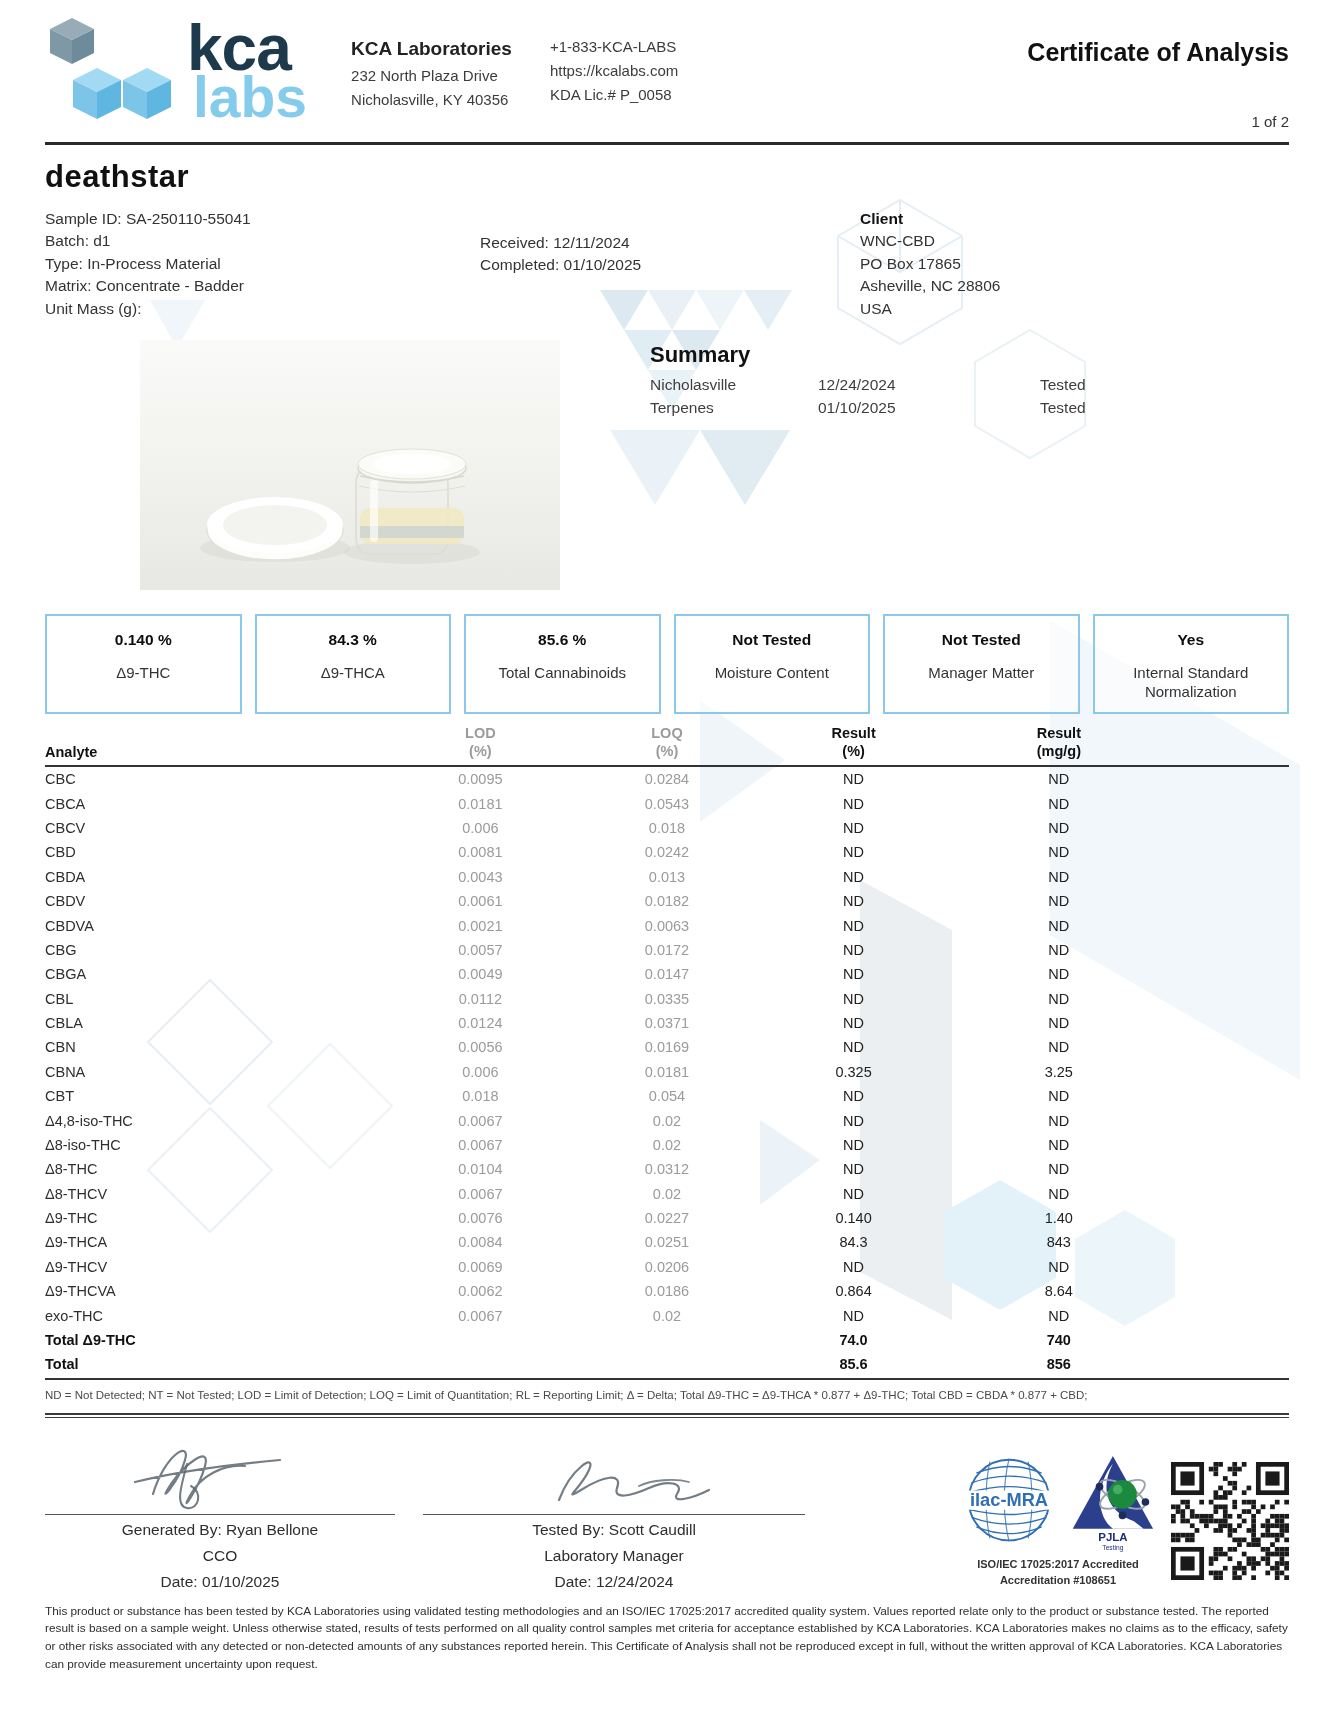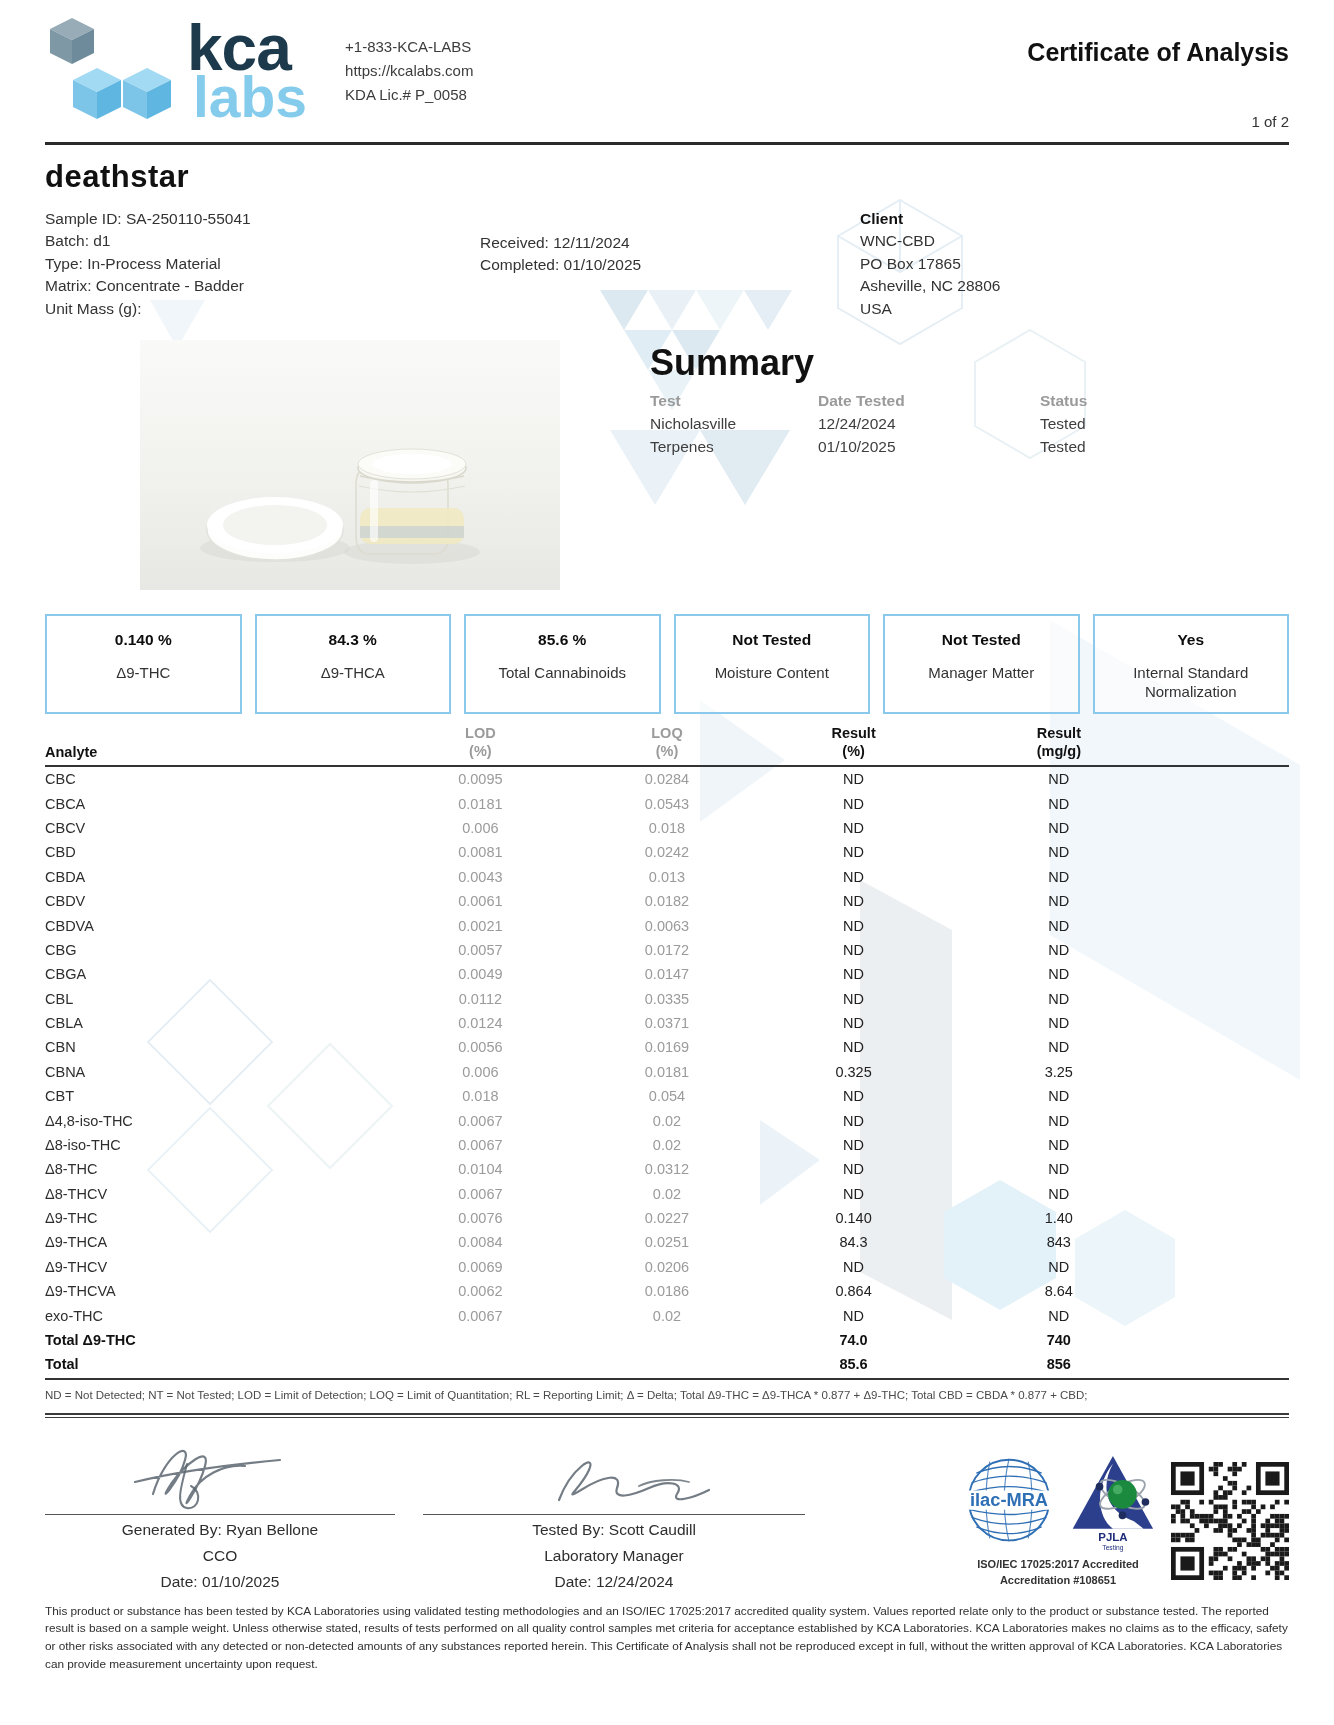--- a/index.html
+++ b/index.html
@@ -31,21 +31,21 @@
   .info-row { display:flex; margin-top:13px; font-size:15.5px; color:#333; }
   .info-col1 { width:435px; line-height:1.45; }
   .info-col2 { width:380px; padding-top:24px; line-height:1.45; }
   .info-col3 { flex:1; line-height:1.45; }
   .client-h { font-weight:bold; color:#111; }
 
   
   .main-row { display:flex; margin-top:20px; height:252px; }
   .photo { margin-left:95px; width:420px; height:250px; }
   .summary { margin-left:90px; padding-top:2px; flex:1; }
-  .summary-h { font-size:36px; font-weight:bold; color:#111; }
+  .summary-h { font-size:22px; font-weight:bold; color:#111; }
   .sum-table { margin-top:8px; font-size:15.5px; }
   .sum-head { display:flex; font-weight:bold; color:#9a9a9a; }
   .sum-row { display:flex; color:#3e3e3e; margin-top:5px; }
   .sc1 { width:168px; } .sc2 { width:222px; } .sc3 { width:120px; }
 
   
   .boxes { display:flex; gap:13px; margin-top:22px;border-radius:6px; }
   .rbox { flex:1; border:2px solid #8bc9ec; min-height:94px; text-align:center; padding:15px 4px 10px; background:rgba(255,255,255,0.55); }
   .rbox-value { font-size:15.5px; font-weight:bold; color:#0d0d0d; }
   .rbox-label { font-size:15px; color:#333; margin-top:15px; line-height:1.25; }
@@ -125,20 +125,25 @@
 
           <polygon points="102,52 126,64 102,76 78,64" fill="#a3daf3"></polygon>
           <polygon points="78,64 102,76 102,103 78,91" fill="#7cc5e9"></polygon>
           <polygon points="126,64 102,76 102,103 126,91" fill="#5fb6e0"></polygon>
         </svg>
         <div class="wordmark">
           <div class="wm-top">kca</div>
           <div class="wm-bot">labs</div>
         </div>
       </div>
+      <div class="lab-block">
+        <div class="lab-name">KCA Laboratories</div>
+        <div class="lab-line">232 North Plaza Drive</div>
+        <div class="lab-line">Nicholasville, KY 40356</div>
+      </div>
       <div class="contact-block">
         <div class="contact-line">+1-833-KCA-LABS</div>
         <div class="contact-line">https://kcalabs.com</div>
         <div class="contact-line">KDA Lic.# P_0058</div>
       </div>
       <div class="title-block">
         <div class="doc-title">Certificate of Analysis</div>
         <div class="page-ind">1 of 2</div>
       </div>
     </div>
@@ -199,25 +204,20 @@
         <ellipse cx="272" cy="124" rx="40" ry="10" fill="#ffffff"></ellipse>
         <path d="M220,136 q52,12 104,0" fill="none" stroke="#d9d8cc" stroke-width="1.5"></path>
         <path d="M219,146 q53,12 106,0" fill="none" stroke="#e0dfd4" stroke-width="1.2"></path>
 
         <rect x="230" y="140" width="8" height="62" rx="4" fill="#ffffff" opacity="0.65"></rect>
       </svg>
 
       <div class="summary">
         <div class="summary-h">Summary</div>
         <div class="sum-table">
-          <div class="sum-head">
-            <span class="sc1">Test</span>
-            <span class="sc2">Date Tested</span>
-            <span class="sc3">Status</span>
-          </div>
           <div id="summary-rows">
               <div class="sum-row">
                 <span class="sc1">Nicholasville</span>
                 <span class="sc2">12/24/2024</span>
                 <span class="sc3">Tested</span>
               </div>
               <div class="sum-row">
                 <span class="sc1">Terpenes</span>
                 <span class="sc2">01/10/2025</span>
                 <span class="sc3">Tested</span>

